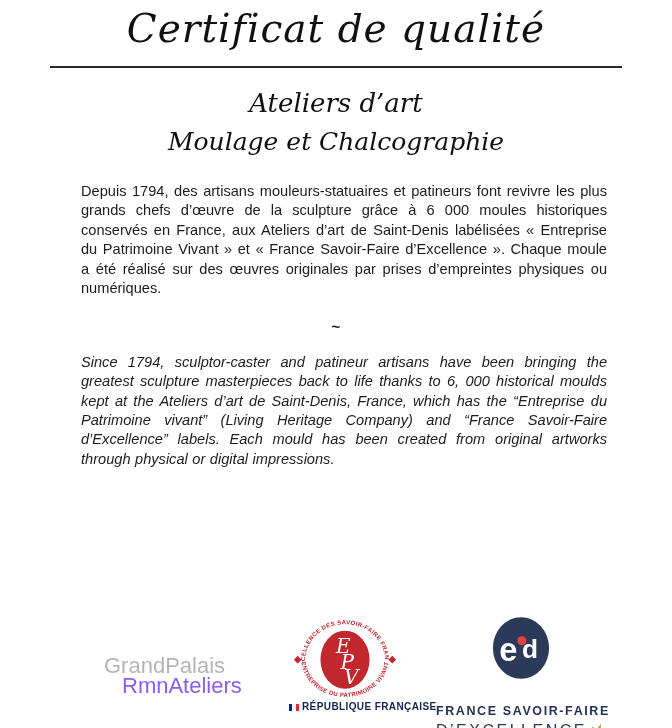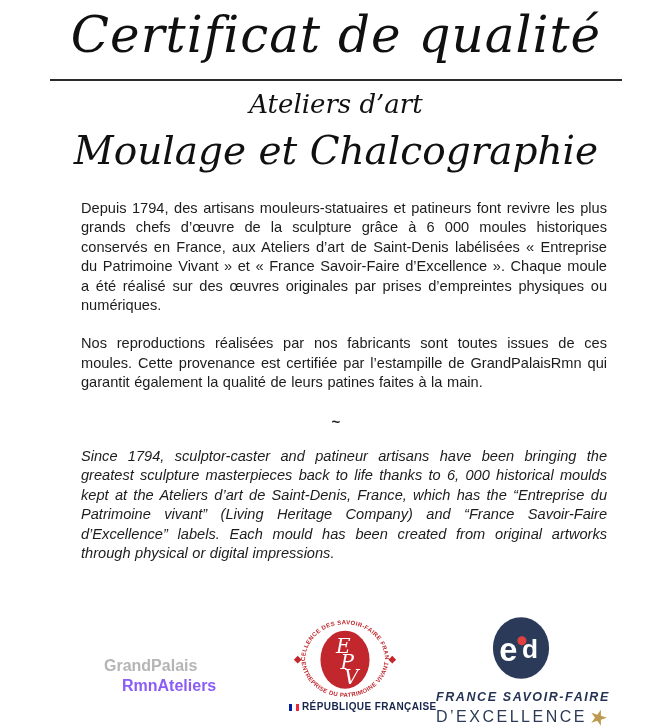--- a/index.html
+++ b/index.html
@@ -5,84 +5,83 @@
   html,body { margin:0; padding:0; background:#ffffff; }
   .page {
     position:relative; width:672px; height:728px; margin:0 auto;
     background:#ffffff; overflow:hidden;
     font-family:"Liberation Sans", sans-serif; color:#1c1c1c;
   }
   
   .title {
     padding-top:6px; text-align:center;
     font-family:"DejaVu Serif", serif; font-style:italic;
-    font-size:50px; letter-spacing:1px; color:#101010;
+    font-size:39px; letter-spacing:1px; color:#101010;
   }
   .rule {
     width:572px; margin:15px auto 0; border:0;
     border-top:2px solid #2b2b2b; height:0;
   }
   .sub1, .sub2 {
     text-align:center; font-family:"DejaVu Serif", serif;
     font-style:italic; color:#101010;
   }
-  .sub1 { margin-top:8px; font-size:26px; }
-  .sub2 { margin-top:9px;  font-size:39px; }
+  .sub1 { margin-top:20px; font-size:26px; }
+  .sub2 { margin-top:9px;  font-size:25px; }
   
   .bodytext {
     width:542px; margin:26px auto 0;
     font-size:14.6px; line-height:19.4px; text-align:justify;
     word-spacing:0.5px;
   }
   .bodytext p { margin:0 0 19px 16px; }
   .tilde { text-align:center; font-size:15px; margin:0 0 16px 0; font-weight:bold; }
   .en p { font-style:italic; }
   
   .logo-gp {
     position:absolute; left:104px; top:656px;
-    font-weight:bold; font-size:16px; line-height:20px; letter-spacing:0px;
+    font-weight:normal; font-size:22px; line-height:20px; letter-spacing:0px;
   }
   .gp1 { color:#b5b5b5; display:block; }
   .gp2 { color:#8b5cf6; display:block; margin-left:18px; }
 
   .logo-epv { position:absolute; left:289px; top:617px; width:112px; text-align:center; }
   .epv-caption {
     margin-top:0; font-size:10px; font-weight:bold; letter-spacing:0.4px;
     color:#17254c; white-space:nowrap;
   }
   .flag {
     display:inline-block; width:10px; height:7px; vertical-align:-1px; margin-right:3px;
     background:linear-gradient(to right,#01209F 0 33%,#ffffff 33% 66%,#ED2939 66% 100%);
   }
 
   .logo-ed { position:absolute; left:436px; top:616px; width:170px; text-align:center; }
   .ed-line1 {
-    margin-top:6px; font-size:12.5px; font-weight:bold; letter-spacing:1.6px;
-    color:#243353; white-space:nowrap;font-style:italic;
+    margin-top:20px; font-size:12.5px; font-weight:bold; letter-spacing:1.6px;
+    color:#243353; white-space:nowrap;
   }
   .ed-line2 {
     margin-top:2px; font-size:16px; font-weight:normal; letter-spacing:2.5px;
     color:#2c3a57; white-space:nowrap;
   }
   .star { color:#bd9a4d; font-size:21px; display:inline-block; transform:rotate(18deg); vertical-align:-3px; margin-left:2px; }
 </style>
 </head>
 <body>
 
 <div class="page">
 
   <div class="title">Certificat de qualité</div>
   <hr class="rule">
 
   <div class="sub1">Ateliers d’art</div>
   <div class="sub2">Moulage et Chalcographie</div>
 
   <div class="bodytext">
     <p>Depuis 1794, des artisans mouleurs-statuaires et patineurs font revivre les plus grands chefs d’œuvre de la sculpture grâce à 6 000 moules historiques conservés en France, aux Ateliers d’art de Saint-Denis labélisées « Entreprise du Patrimoine Vivant » et « France Savoir-Faire d’Excellence ». Chaque moule a été réalisé sur des œuvres originales par prises d’empreintes physiques ou numériques.</p>
-    <p>Nos reproductions réalisées par nos fabricants sont toutes issues de ces moules. Cette provenance est certifiée par l’estampille de GrandPalaisRmn qui garantit également la qualité de leurs patines faites à la main.</p>
     <div class="tilde">~</div>
     <div class="en">
       <p>Since 1794, sculptor-caster and patineur artisans have been bringing the greatest sculpture masterpieces back to life thanks to 6, 000 historical moulds kept at the Ateliers d’art de Saint-Denis, France, which has the “Entreprise du Patrimoine vivant” (Living Heritage Company) and “France Savoir-Faire d’Excellence” labels. Each mould has been created from original artworks through physical or digital impressions.</p>
     </div>
   </div>
 
   <div class="logo-gp">
     <span class="gp1">GrandPalais</span>
     <span class="gp2">RmnAteliers</span>
   </div>

